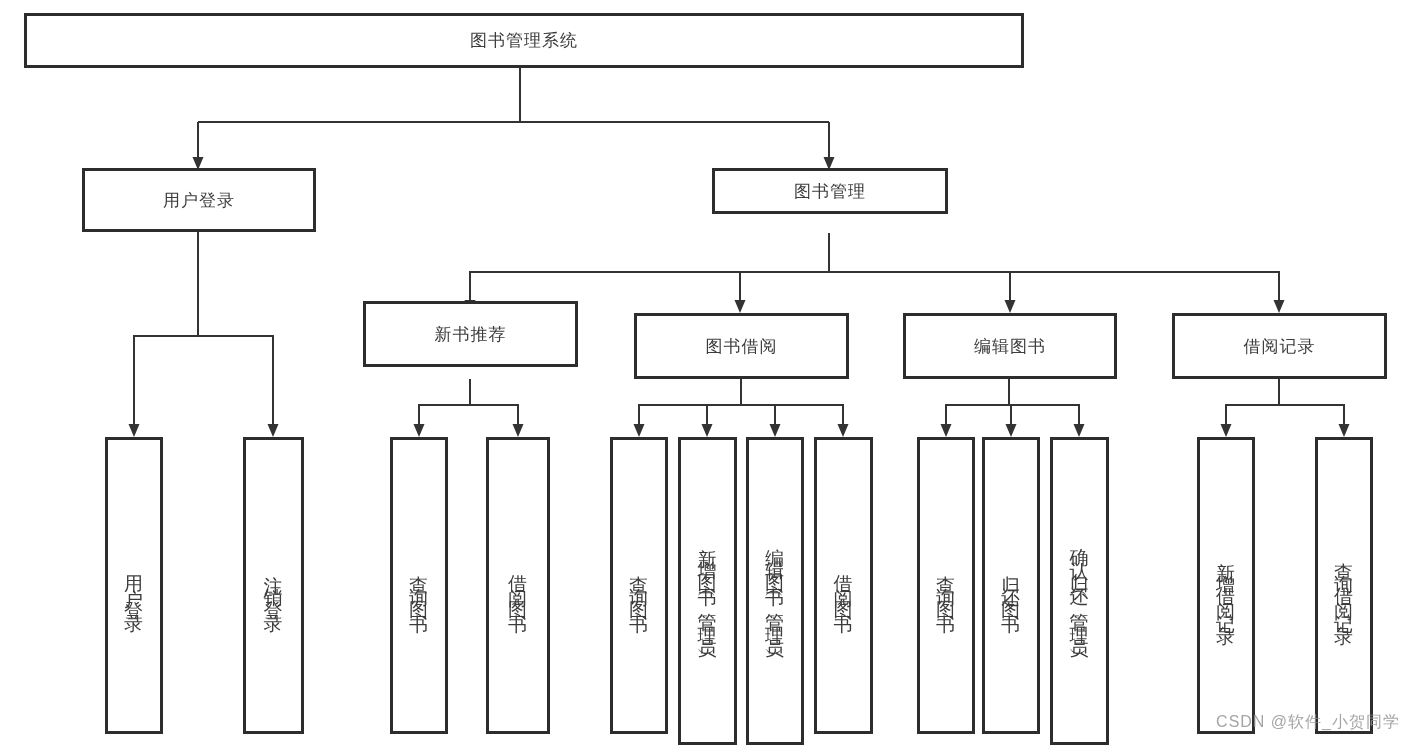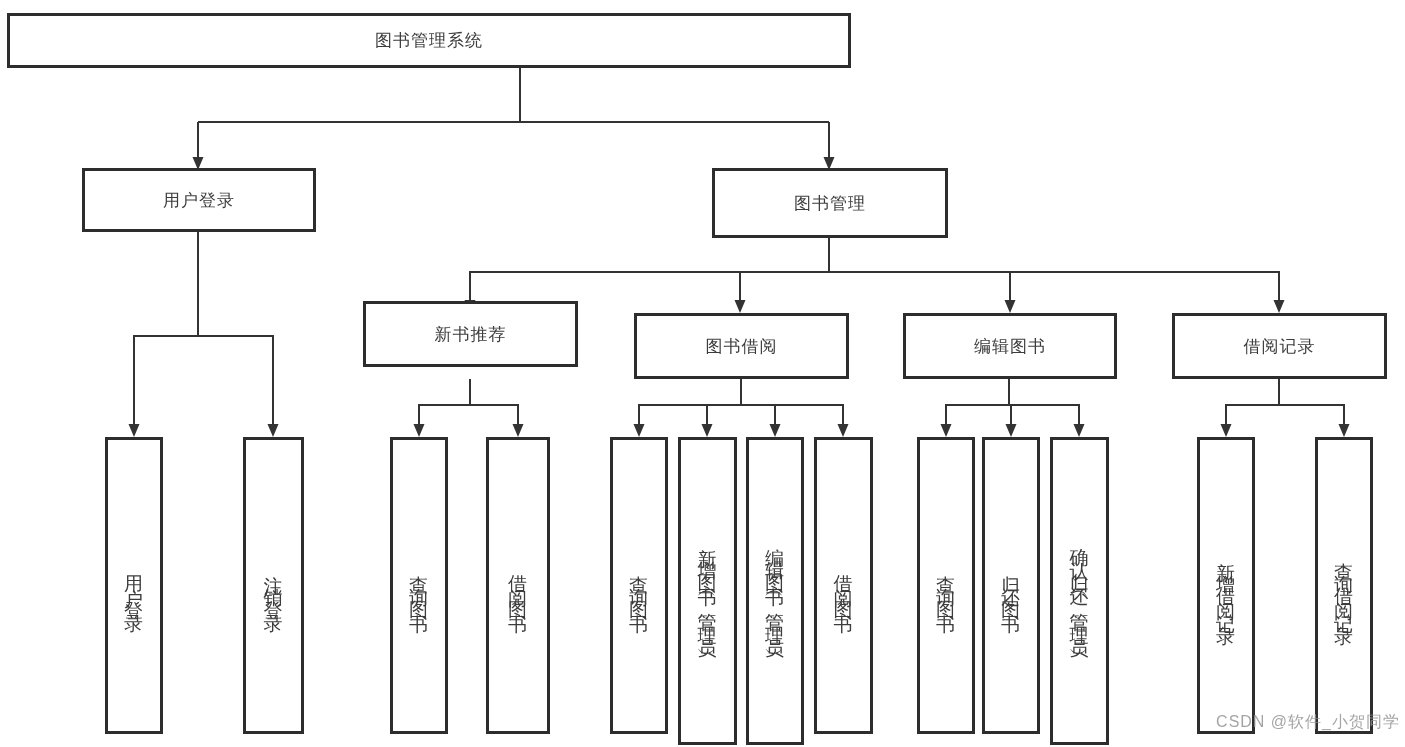--- a/index.html
+++ b/index.html
@@ -41,23 +41,23 @@
   .watermark {
     position: absolute;
     top: 712px;
     right: 5px;
     font-size: 16px;
     color: rgba(148, 148, 148, 0.85);
     letter-spacing: 1px;
     z-index: 5;
   }
   
-  #n-root  { left: 7px;   top: 13px;  width: 844px; height: 55px; }
+  #n-root  { left: 24px;   top: 13px;  width: 1000px; height: 55px; }
   #n-user  { left: 82px;   top: 168px; width: 234px;  height: 64px; }
-  #n-mgmt  { left: 712px;  top: 168px; width: 236px;  height: 70px; }
+  #n-mgmt  { left: 712px;  top: 168px; width: 236px;  height: 46px; }
   #n-g1    { left: 363px;  top: 301px; width: 215px;  height: 66px; }
   #n-g2    { left: 634px;  top: 313px; width: 215px;  height: 66px; }
   #n-g3    { left: 903px;  top: 313px; width: 214px;  height: 66px; }
   #n-g4    { left: 1172px; top: 313px; width: 215px;  height: 66px; }
   #l-u1    { left: 105px;  top: 437px; width: 58px; height: 297px; }
   #l-u2    { left: 243px;  top: 437px; width: 61px; height: 297px; }
   #l-g1a   { left: 390px;  top: 437px; width: 58px; height: 297px; }
   #l-g1b   { left: 486px;  top: 437px; width: 64px; height: 297px; }
   #l-g2a   { left: 610px;  top: 437px; width: 58px; height: 297px; }
   #l-g2b   { left: 678px;  top: 437px; width: 59px; height: 308px; }

